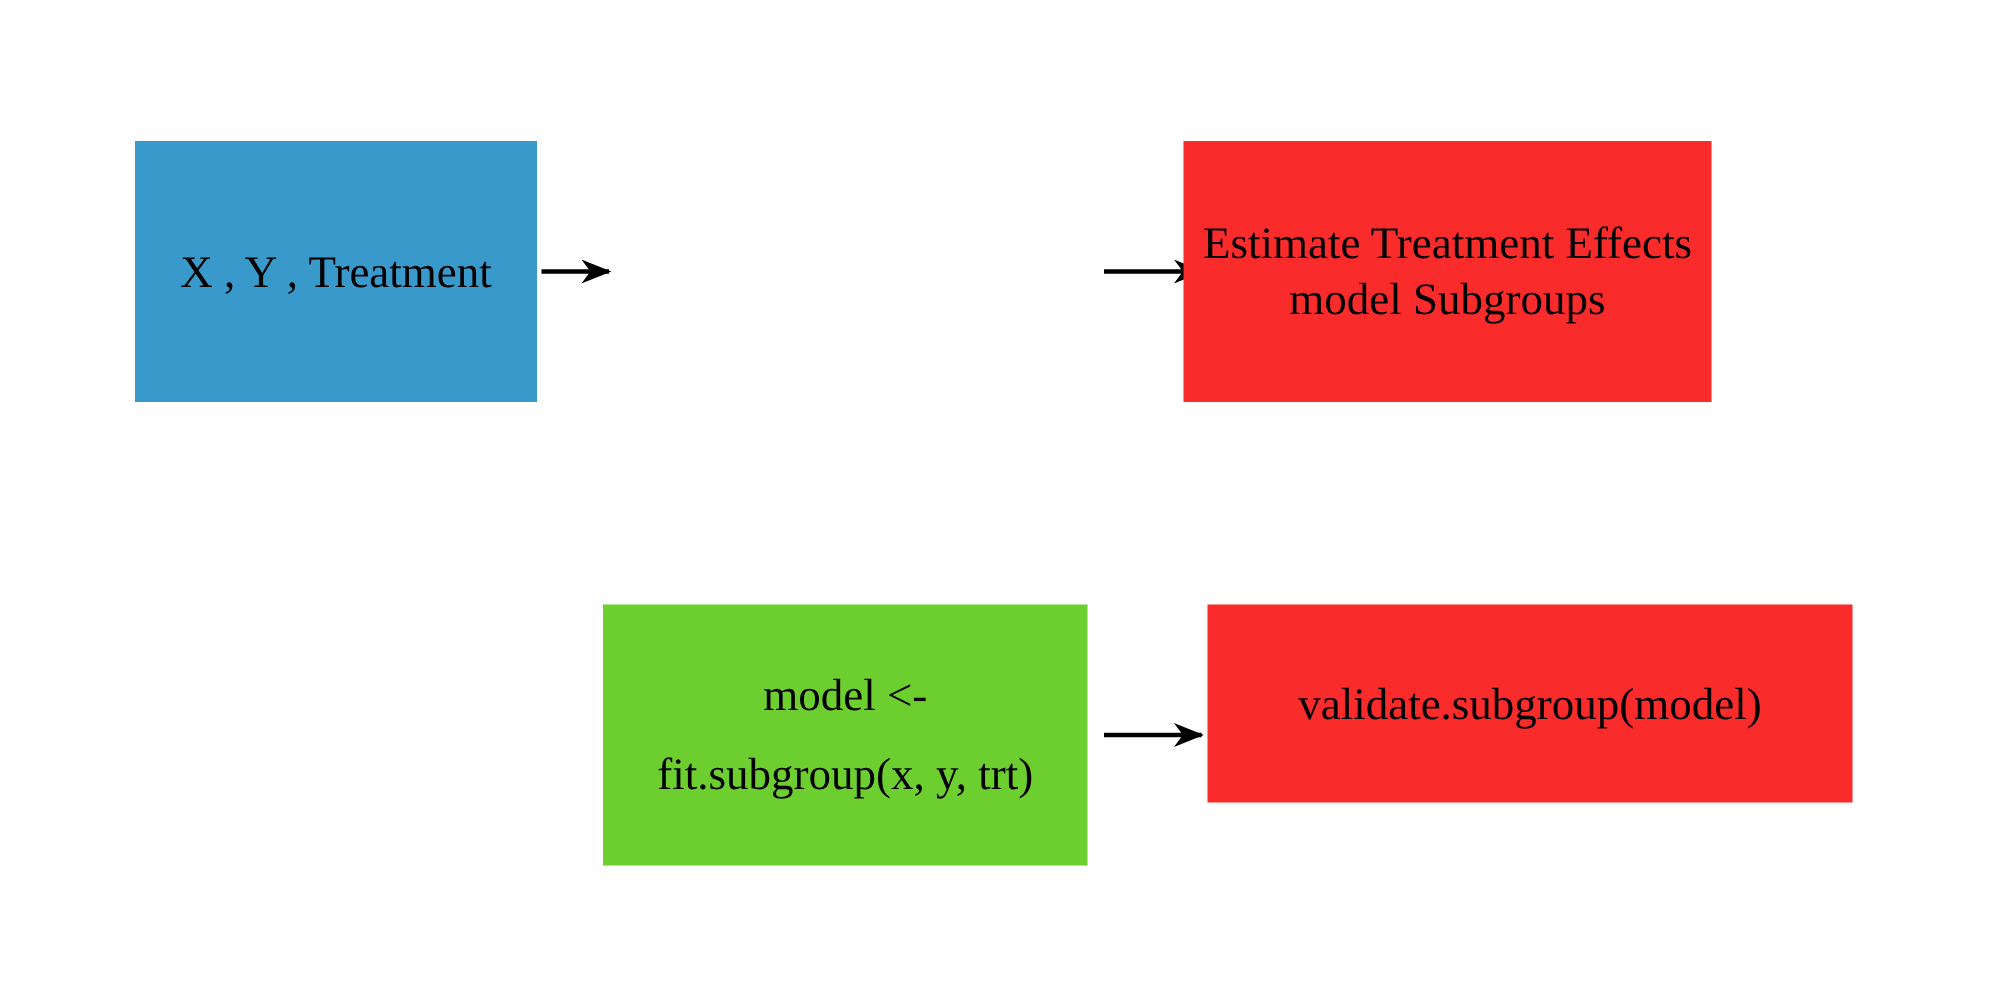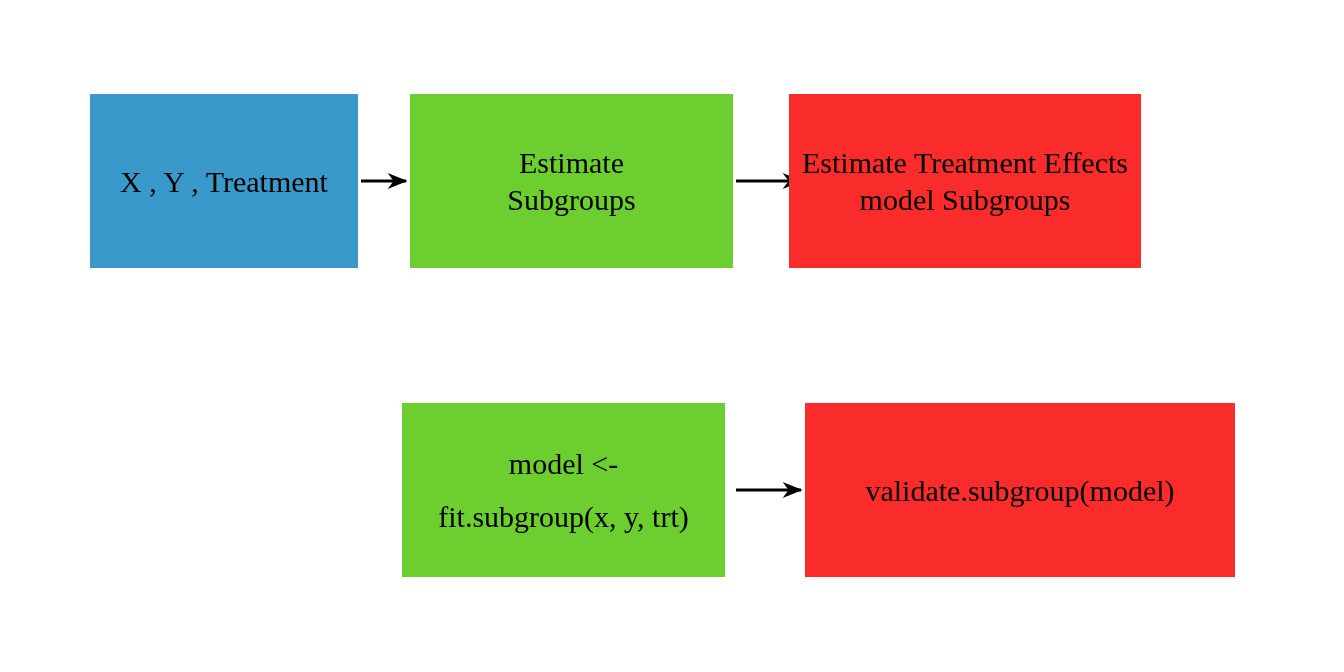--- a/index.html
+++ b/index.html
@@ -44,21 +44,21 @@
     white-space: nowrap;
   }
   .node-input   { background: var(--node_input,   #3A99CB); }
   .node-process { background: var(--node_process, #6CCE2F); }
   .node-result  { background: var(--node_result,  #FA2B2B); }
 
   .pos-input        { left: 90px;  top: 94px;  width: 268px; height: 174px; }
   .pos-est-sub      { left: 410px; top: 94px;  width: 323px; height: 174px; }
   .pos-est-effects  { left: 789px; top: 94px;  width: 352px; height: 174px; }
   .pos-fit-model    { left: 402px; top: 403px; width: 323px; height: 174px; gap: 16px; }
-  .pos-validate     { left: 805px; top: 403px; width: 430px; height: 174px; }
+  .pos-validate     { left: 805px; top: 403px; width: 430px; height: 132px; }
 </style>
 </head>
 <body>
 
 <div class="canvas">
 
   <svg class="arrows" viewBox="0 0 1344 672" xmlns="http://www.w3.org/2000/svg">
     <defs>
       <marker id="stealth" viewBox="0 0 10 8" refX="9.2" refY="4" markerWidth="22" markerHeight="16" markerUnits="userSpaceOnUse" orient="auto">
         <path class="arrowhead" d="M0,0 L10,4 L0,8 L3,4 Z"></path>
@@ -66,24 +66,20 @@
     </defs>
     <line x1="361" y1="181" x2="406" y2="181" marker-end="url(#stealth)"></line>
     <line x1="736" y1="181" x2="801" y2="181" marker-end="url(#stealth)"></line>
     <line x1="736" y1="490" x2="801" y2="490" marker-end="url(#stealth)"></line>
   </svg>
 
   <div class="node node-input pos-input">
     <div class="line">X , Y , Treatment</div>
   </div>
 
-  <div class="node node-process pos-est-sub">
-    <div class="line">Estimate</div>
-    <div class="line">Subgroups</div>
-  </div>
 
   <div class="node node-result pos-est-effects">
     <div class="line">Estimate Treatment Effects</div>
     <div class="line">model Subgroups</div>
   </div>
 
   <div class="node node-process pos-fit-model">
     <div class="line">model &lt;-</div>
     <div class="line">fit.subgroup(x, y, trt)</div>
   </div>

